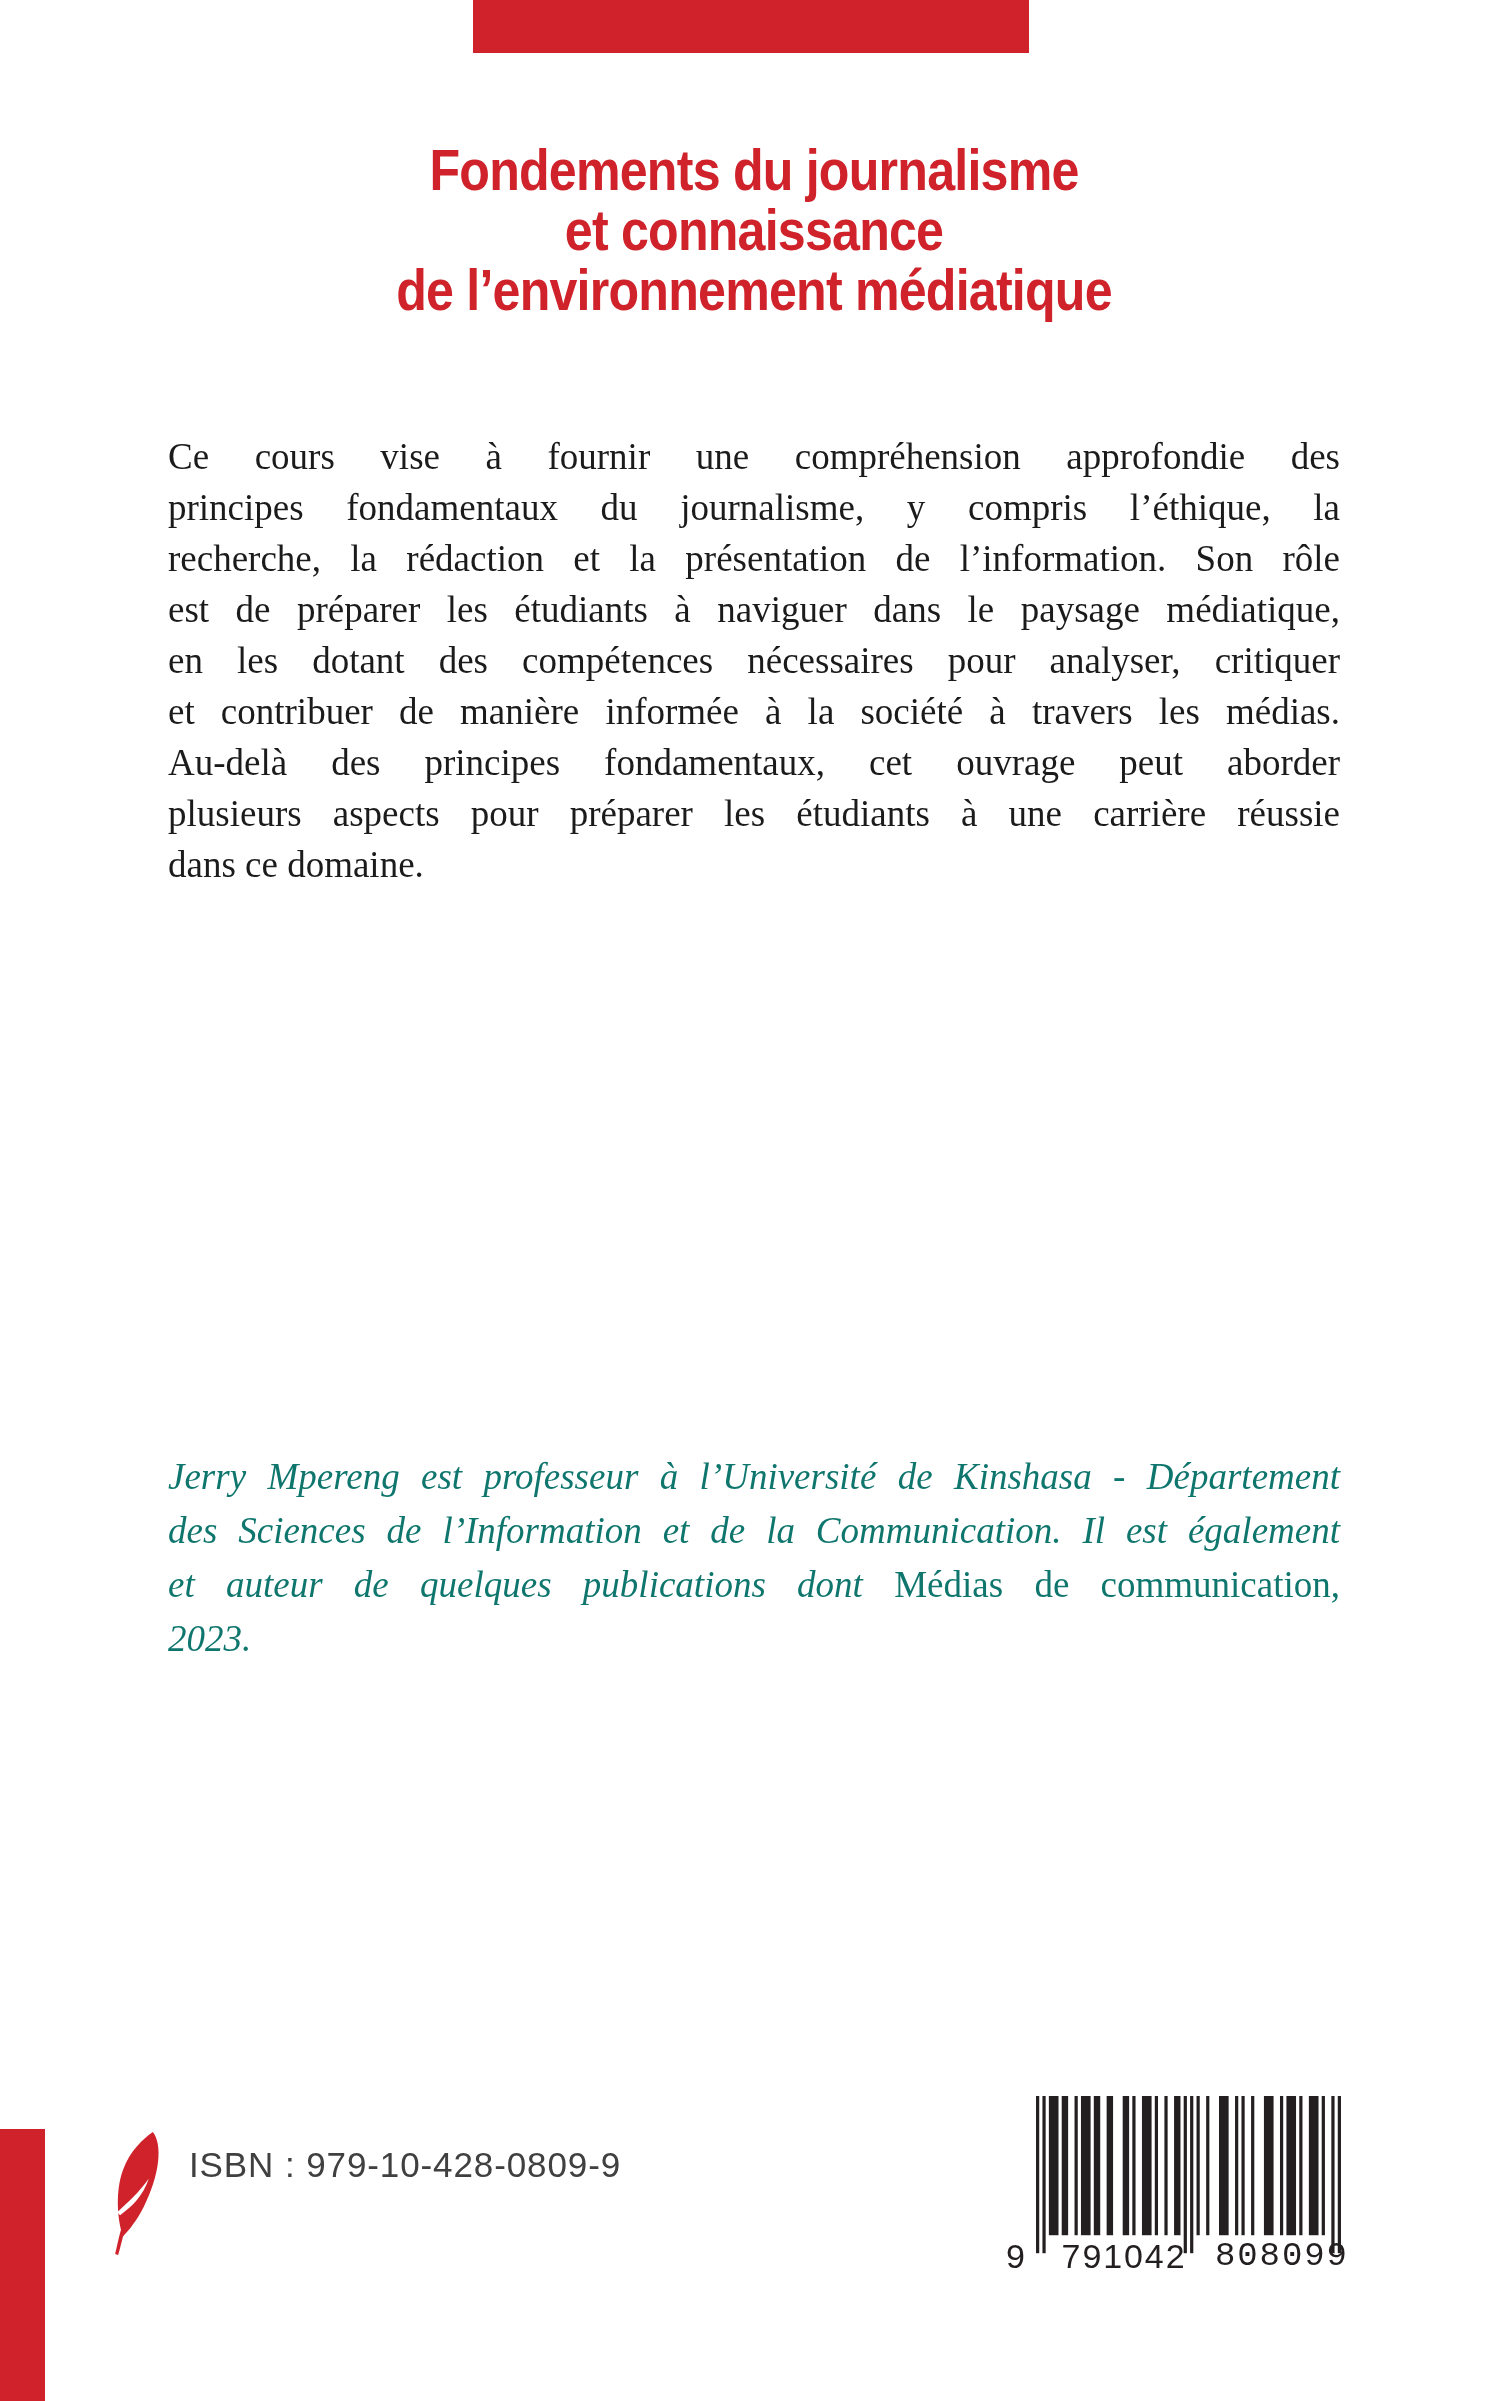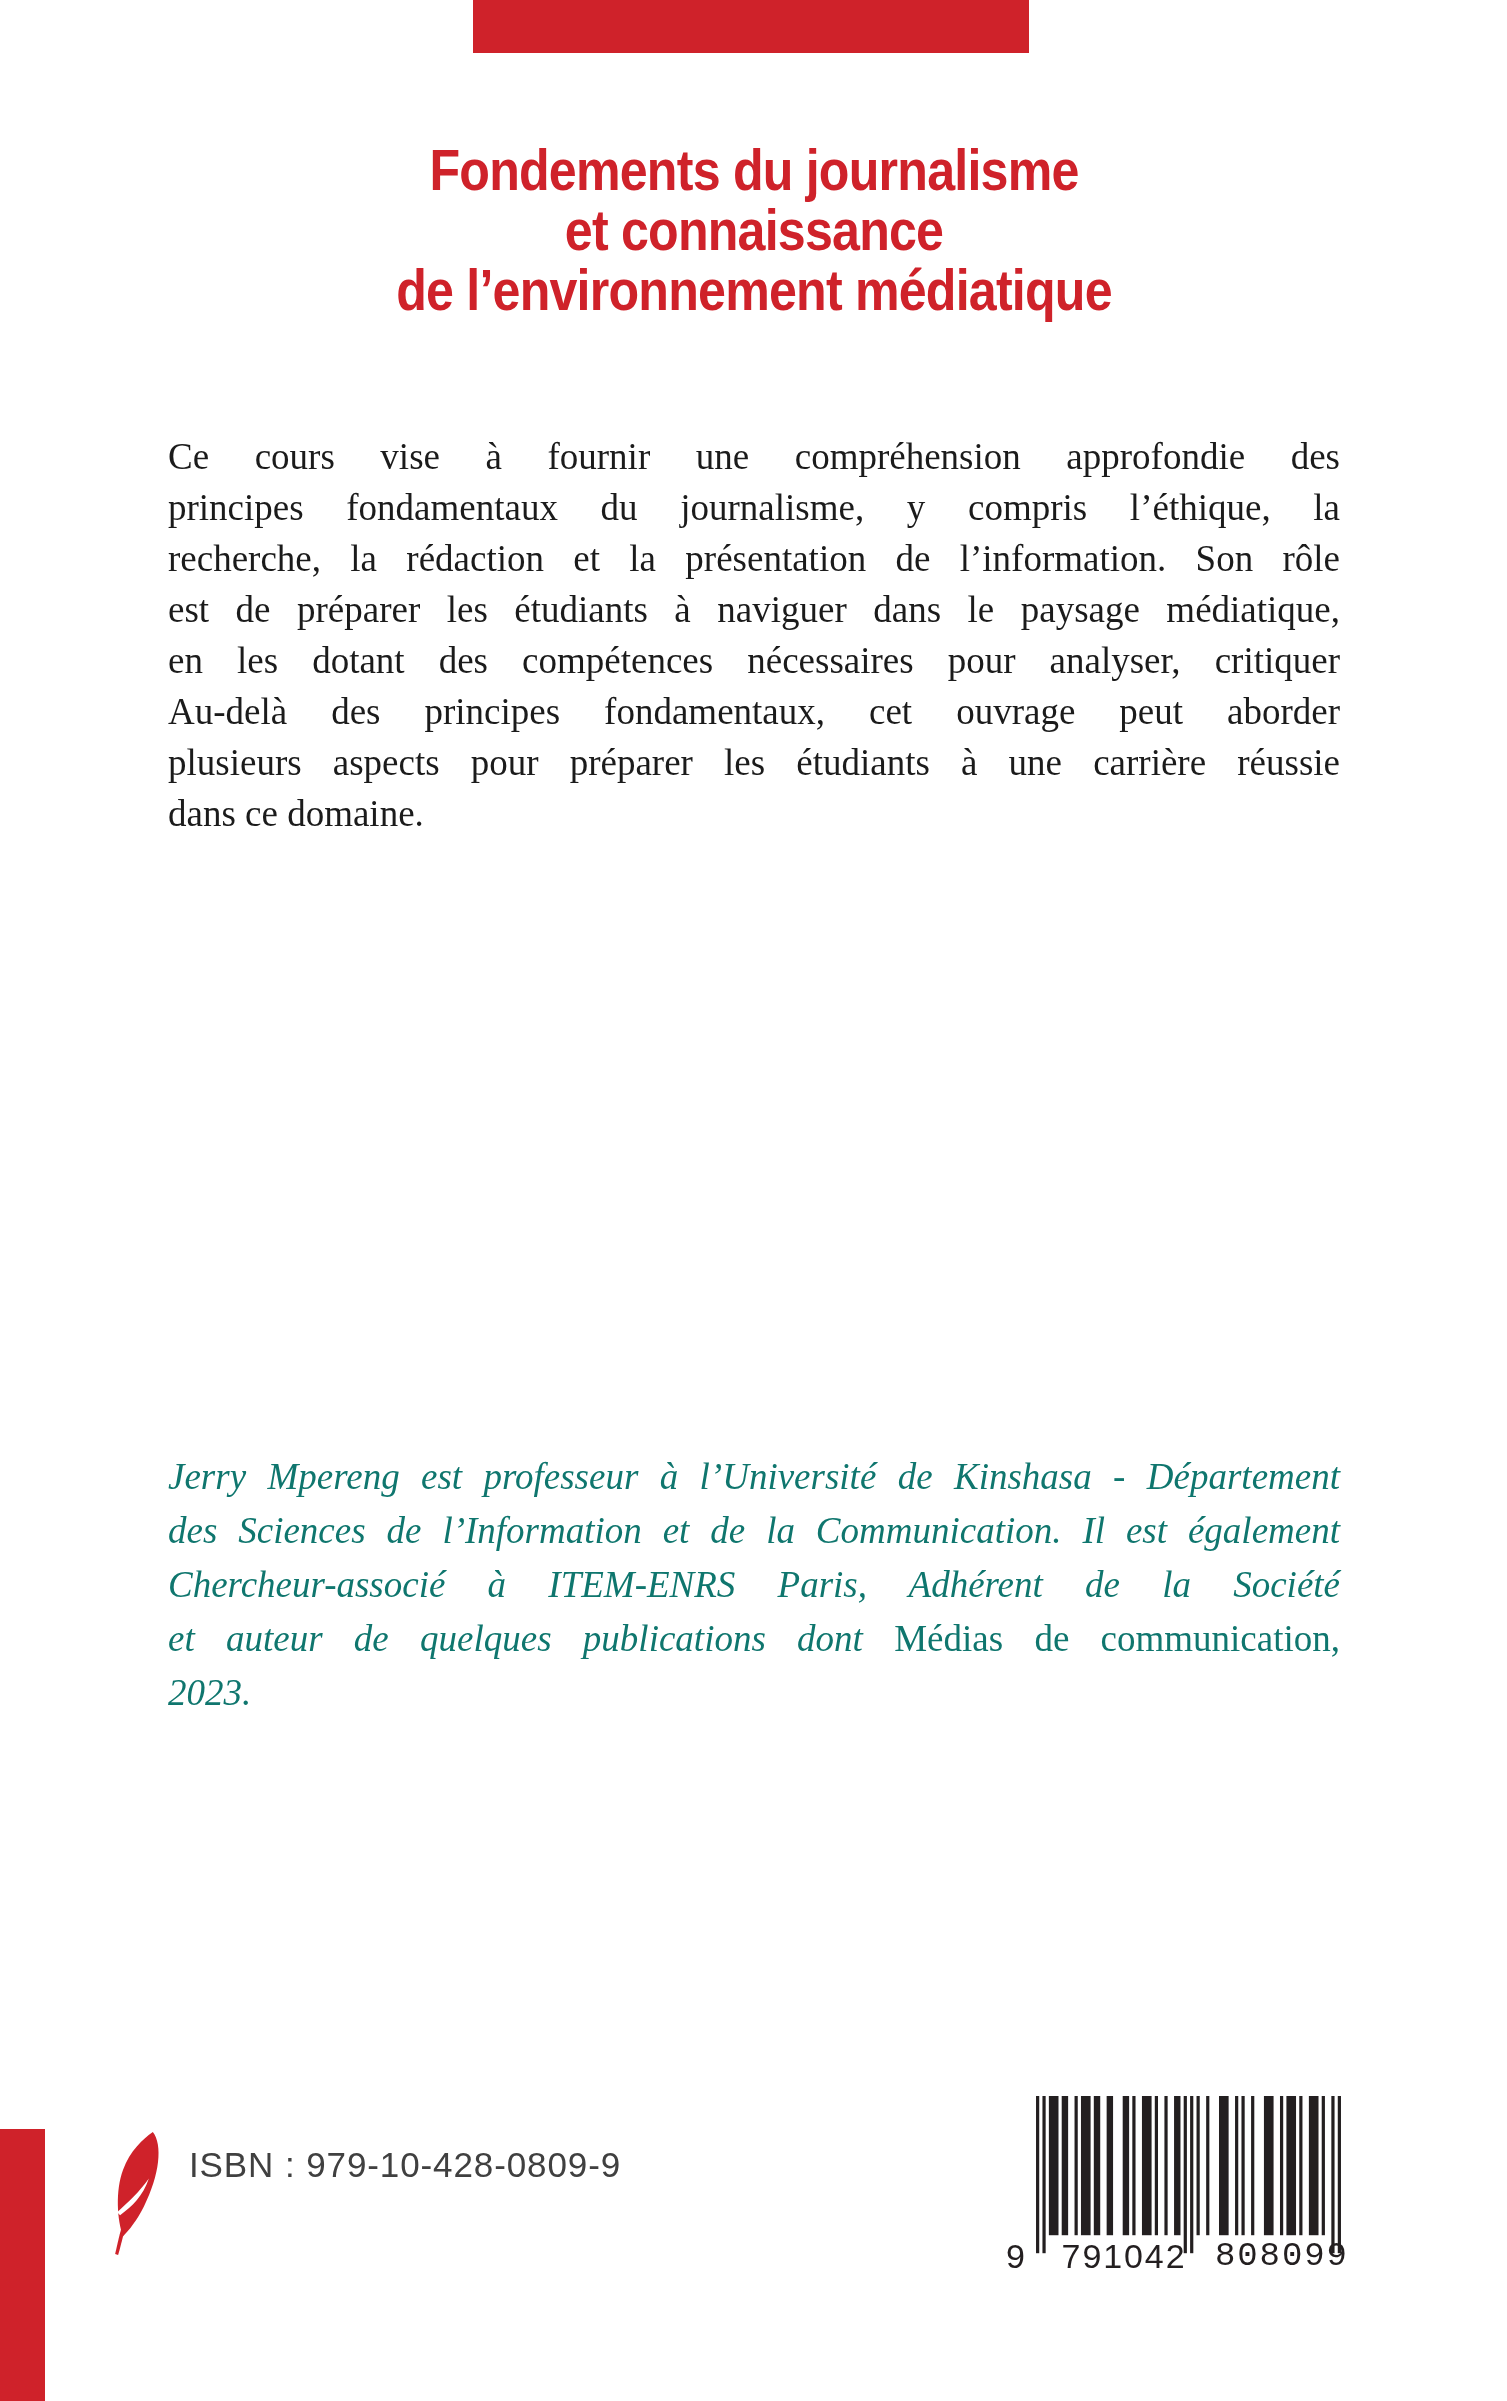--- a/index.html
+++ b/index.html
@@ -101,29 +101,29 @@
       <div class="tline">et connaissance</div>
       <div class="tline">de l’environnement médiatique</div>
     </div>
 
   <div class="synopsis">
       <div class="jline">Ce cours vise à fournir une compréhension approfondie des</div>
       <div class="jline">principes fondamentaux du journalisme, y compris l’éthique, la</div>
       <div class="jline">recherche, la rédaction et la présentation de l’information. Son rôle</div>
       <div class="jline">est de préparer les étudiants à naviguer dans le paysage médiatique,</div>
       <div class="jline">en les dotant des compétences nécessaires pour analyser, critiquer</div>
+      <div class="jline">et contribuer de manière informée à la société à travers les médias.</div>
       <div class="jline">Au-delà des principes fondamentaux, cet ouvrage peut aborder</div>
       <div class="jline">plusieurs aspects pour préparer les étudiants à une carrière réussie</div>
       <div class="jline jlast">dans ce domaine.</div>
     </div>
 
   <div class="bio">
       <div class="jline">Jerry Mpereng est professeur à l’Université de Kinshasa - Département</div>
       <div class="jline">des Sciences de l’Information et de la Communication. Il est également</div>
-      <div class="jline">Chercheur-associé à ITEM-ENRS Paris, Adhérent de la Société</div>
       <div class="jline"><span>et auteur de quelques publications dont </span><span class="roman">Médias de communication,</span></div>
       <div class="jline jlast">2023.</div>
     </div>
 
   <div class="left-bar"></div>
 
   <div class="feather">
     <svg viewBox="0 0 64 128" xmlns="http://www.w3.org/2000/svg">
       <path fill="#cf222a" d="M52 3
         C 62 16 59 46 43 78

